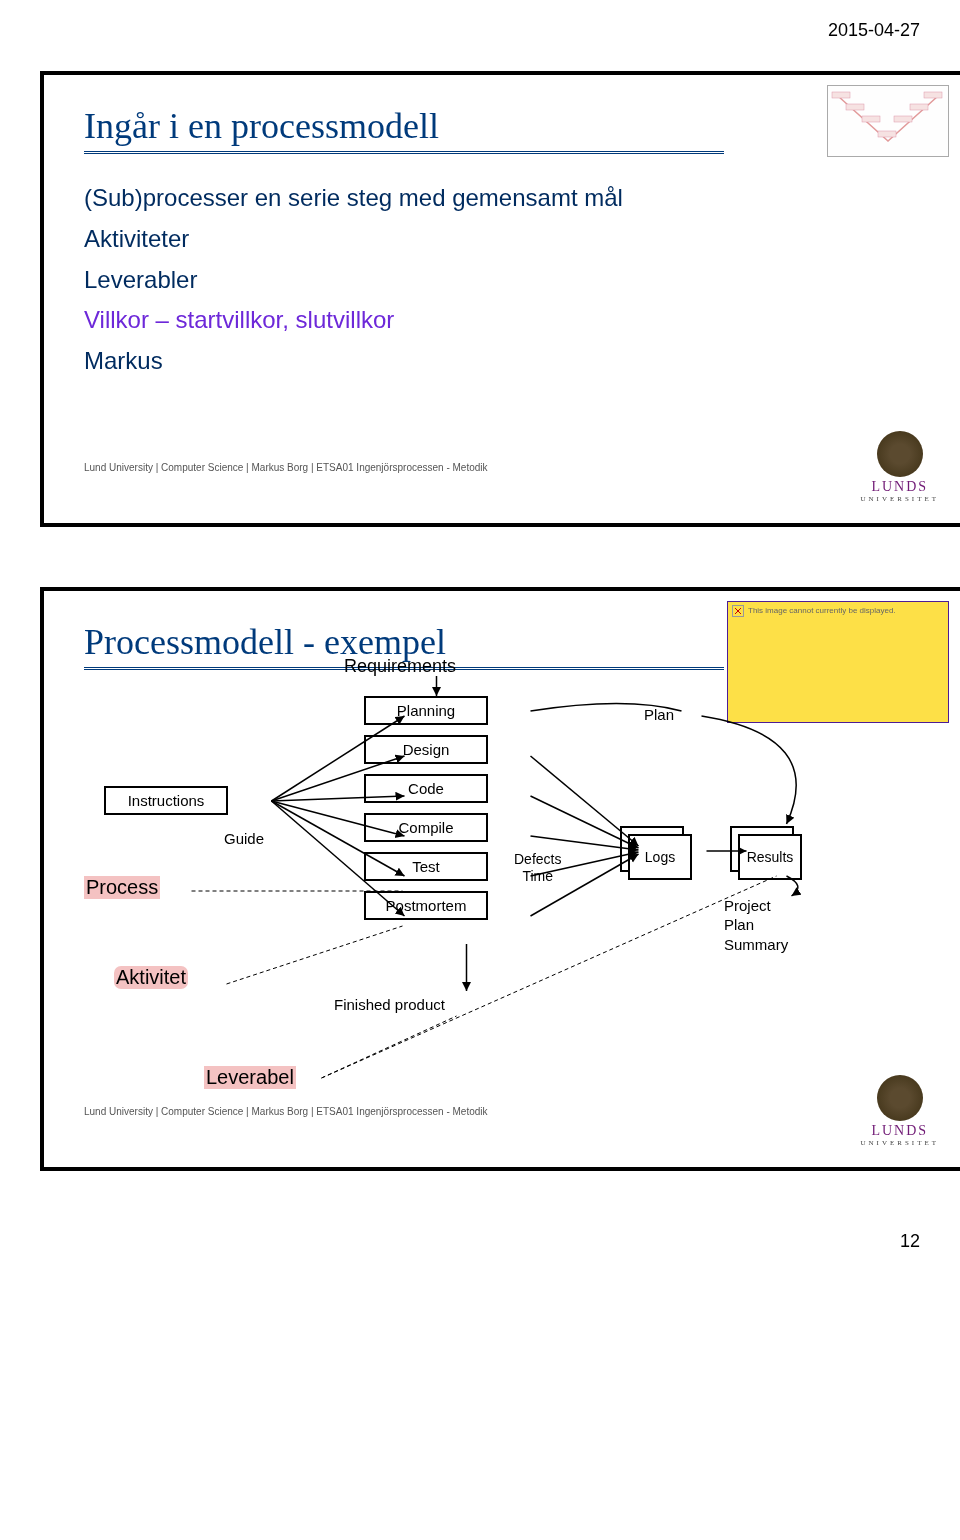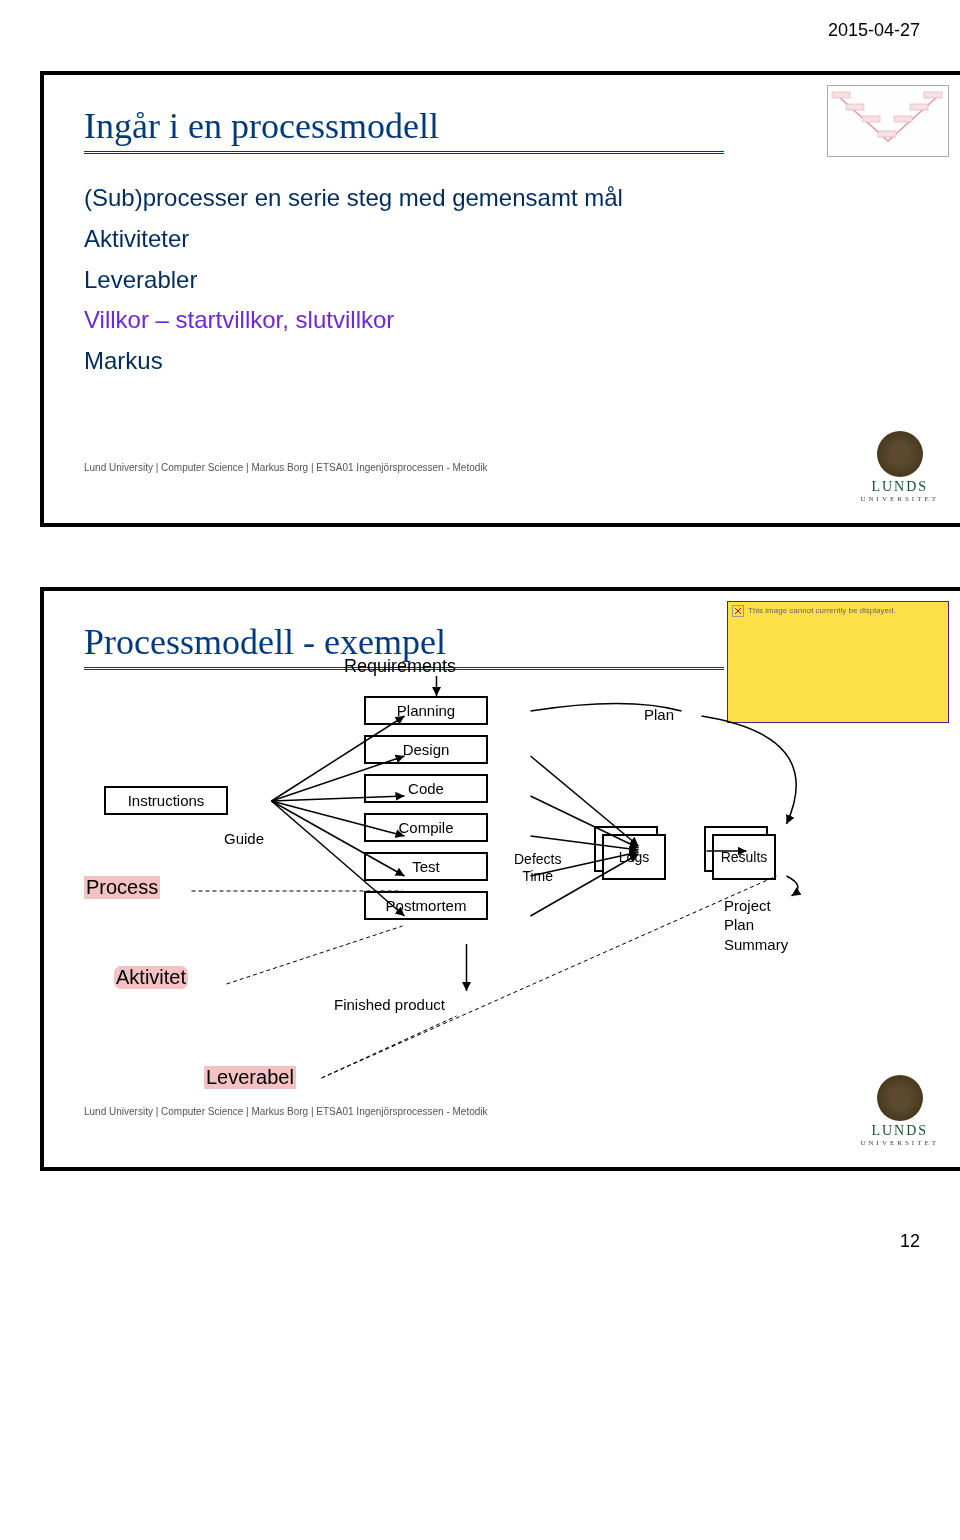--- a/index.html
+++ b/index.html
@@ -85,21 +85,21 @@
     bottom: 20px;
     right: 30px;
     text-align: center;
     font-family: "Times New Roman", serif;
   }
   .logo .seal {
     width: 46px; height: 46px; border-radius: 50%;
     background: radial-gradient(circle, #5b4a2f 30%, #3b2e12 100%);
     margin: 0 auto 2px auto;
   }
-  .logo .text1 { font-size: 14px; letter-spacing: 2px; color:#14532d; }
+  .logo .text1 { font-size: 14px; letter-spacing: 2px; color:#701a75; }
   .logo .text2 { font-size: 7px; letter-spacing: 3px; color:#444; }
 
   
   .diagram {
     position: relative;
     height: 440px;
     margin-top: -20px;
   }
   .req-label {
     position: absolute;
@@ -182,20 +182,21 @@
   .double-box .b1, .double-box .b2 {
     position: absolute;
     width: 60px;
     height: 42px;
     border: 2px solid #000;
     background: #fff;
     display: flex;
     align-items: center;
     justify-content: center;
     font-size: 14px;
+    margin-left: 26px;
   }
   .double-box .b1 { top: 0; left: 0; }
   .double-box .b2 { top: 8px; left: 8px; }
   .logs-box { left: 510px; top: 170px; }
   .results-box { left: 620px; top: 170px; }
   .summary {
     position: absolute;
     left: 640px;
     top: 240px;
     font-size: 15px;

